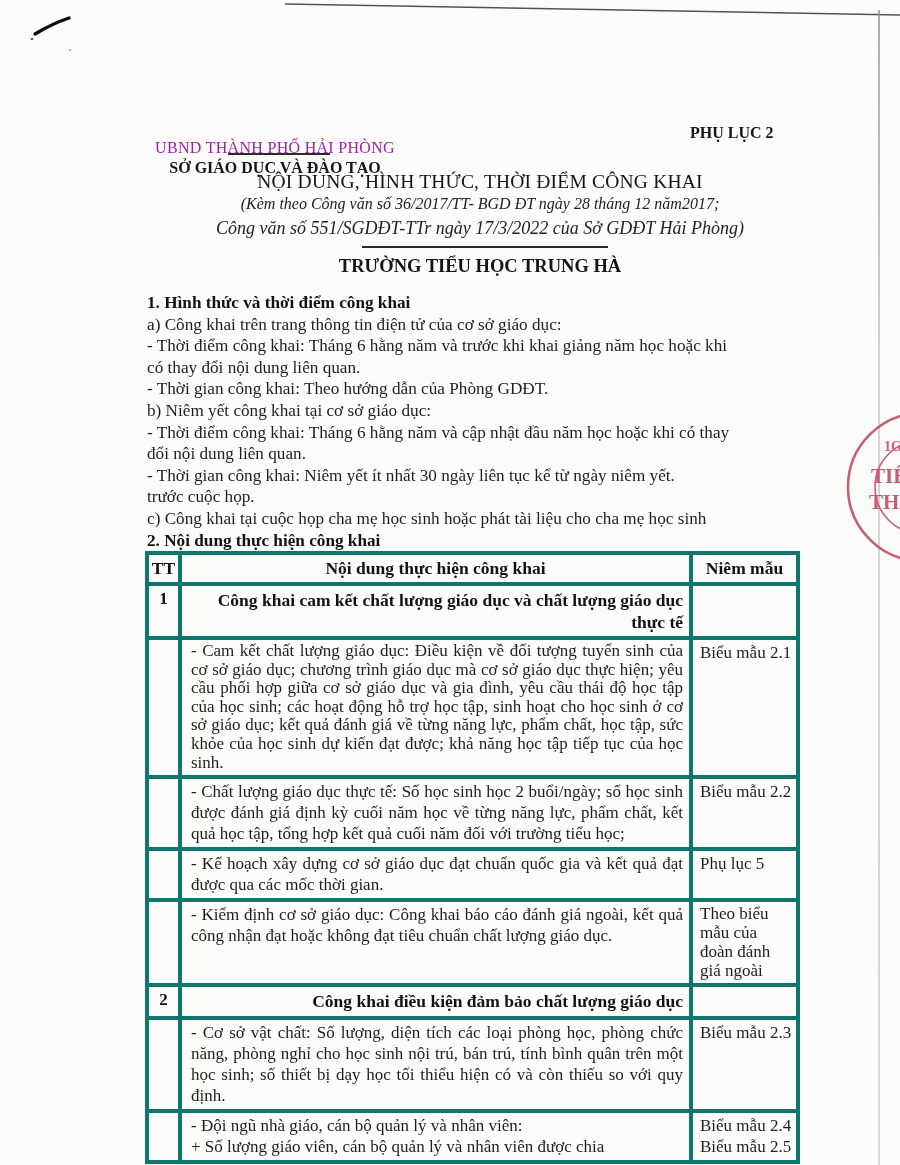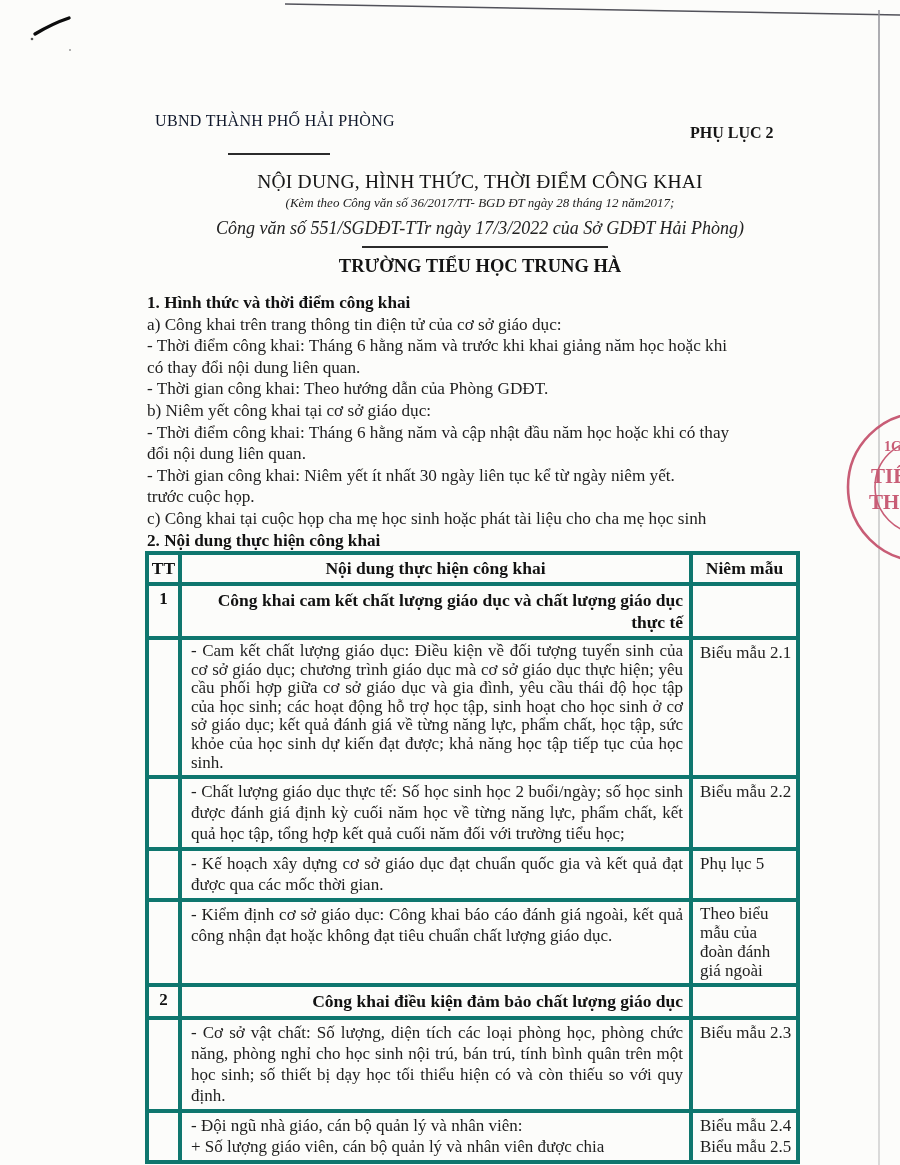--- a/index.html
+++ b/index.html
@@ -13,27 +13,27 @@
   
   .scan-top-line { position:absolute; left:0; top:0; width:900px; height:22px; pointer-events:none; }
   .paper-edge {
     position:absolute; left:878px; top:10px; width:2px; height:1155px;
     background:linear-gradient(to bottom,#8f8f96,#c4c4c4 30%,#cfcfcf);
     opacity:.75;
   }
   .pen-mark { position:absolute; left:24px; top:8px; }
   
   .org-block { position:absolute; left:150px; top:112px; width:250px; text-align:center; }
-  .org-line1 { font-size:16px; letter-spacing:.3px; color:#0f172a; }
+  .org-line1 { font-size:16px; letter-spacing:.3px; color:#a21caf;margin-top:27px; }
   .org-line2 { font-size:16px; font-weight:bold; margin-top:2px; color:#151515; }
   .org-underline { position:absolute; left:228px; top:153px; width:102px; height:2px; background:#2b2b2b; }
   .appendix { position:absolute; left:690px; top:118px; font-size:16px; font-weight:bold; color:#151515;margin-top:6px; }
   .center-col { position:absolute; left:60px; top:0; width:840px; text-align:center; }
   .doc-title { position:absolute; left:0; top:171px; width:100%; font-size:19.5px; font-weight:normal; letter-spacing:.2px; color:#141414; }
-  .doc-sub1 { position:absolute; left:0; top:195px; width:100%; font-size:13px; font-style:italic; color:#222; }
+  .doc-sub1 { position:absolute; left:0; top:195px; width:100%; font-size:16px; font-style:italic; color:#222; }
   .doc-sub2 { position:absolute; left:0; top:218px; width:100%; font-size:18px; font-style:italic; color:#222; }
   .sub-underline { position:absolute; left:362px; top:246px; width:246px; height:2px; background:#2b2b2b; }
   .school-name { position:absolute; left:0; top:256px; width:100%; font-size:18.5px; font-weight:bold; color:#141414; }
   
   .section1 { position:absolute; left:147px; top:292px; width:672px; font-size:17.2px; line-height:21.6px; }
   .sec-heading { font-weight:bold; color:#121212; }
   .body-line { color:#1e1e1e; }
   
   .pub-table {
     position:absolute; left:145px; top:551px; width:651px;
@@ -65,20 +65,21 @@
   </svg>
   <div class="paper-edge"></div>
   <svg class="pen-mark" width="60" height="44">
     <path d="M11,26 C21,20 33,14 45,10" stroke="#0d0d0d" stroke-width="3.4" fill="none" stroke-linecap="round"></path>
     <circle cx="8" cy="31" r="1.3" fill="#555"></circle>
     <circle cx="46" cy="42" r="1" fill="#999"></circle>
   </svg>
 
   <div class="org-block">
     <div class="org-line1">UBND THÀNH PHỐ HẢI PHÒNG</div>
+    <div class="org-line2">SỞ GIÁO DỤC VÀ ĐÀO TẠO</div>
   </div>
   <div class="org-underline"></div>
   <div class="appendix">PHỤ LỤC 2</div>
 
   <div class="center-col">
     <div class="doc-title">NỘI DUNG, HÌNH THỨC, THỜI ĐIỂM CÔNG KHAI</div>
     <div class="doc-sub1">(Kèm theo Công văn số 36/2017/TT- BGD ĐT ngày 28 tháng 12 năm2017;</div>
     <div class="doc-sub2">Công văn số 551/SGDĐT-TTr ngày 17/3/2022 của Sở GDĐT Hải Phòng)</div>
   </div>
   <div class="sub-underline"></div>

